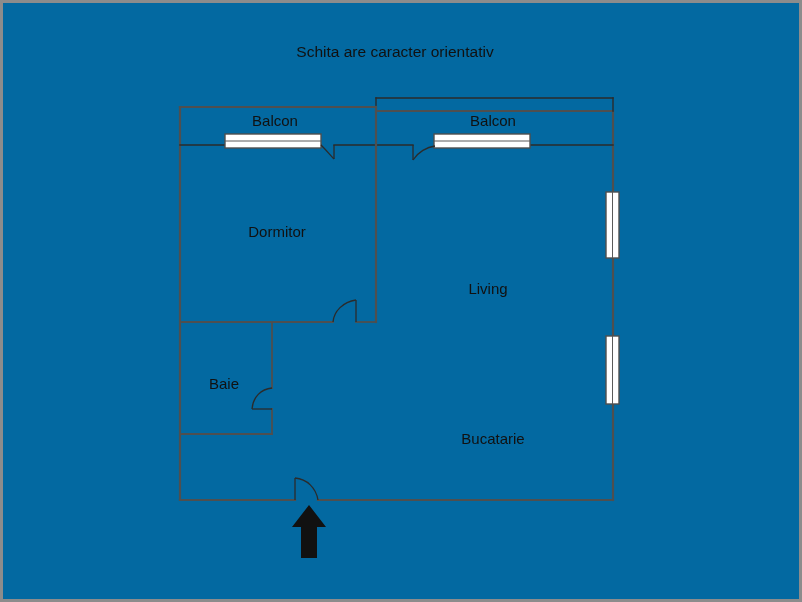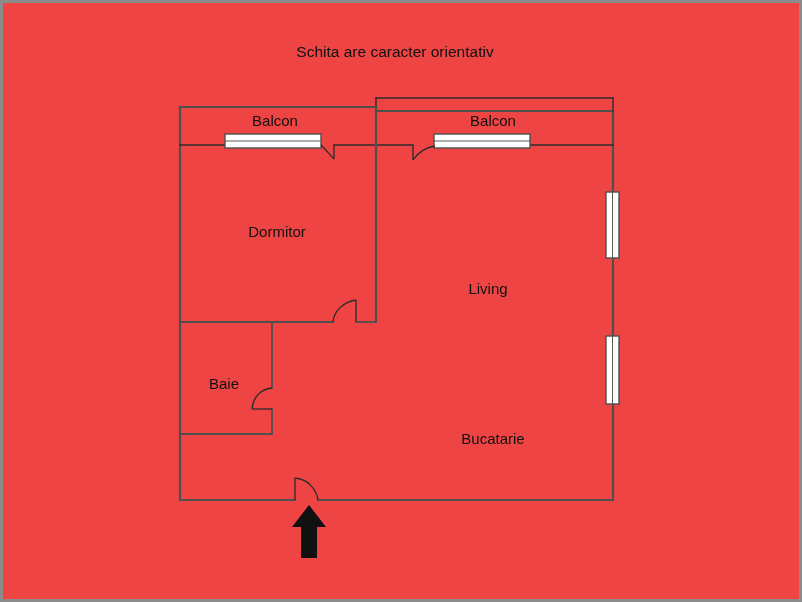--- a/index.html
+++ b/index.html
@@ -8,21 +8,21 @@
     padding: 0;
     background: #ffffff;
   }
   body {
     font-family: "Liberation Sans", sans-serif;
   }
   #page {
     position: relative;
     width: 802px;
     height: 602px;
-    background: #ef4444;
+    background: #0369a1;
     box-sizing: border-box;
     overflow: hidden;
   }
   
   #frame-border {
     position: absolute;
     left: 0;
     top: 0;
     width: 802px;
     height: 602px;

